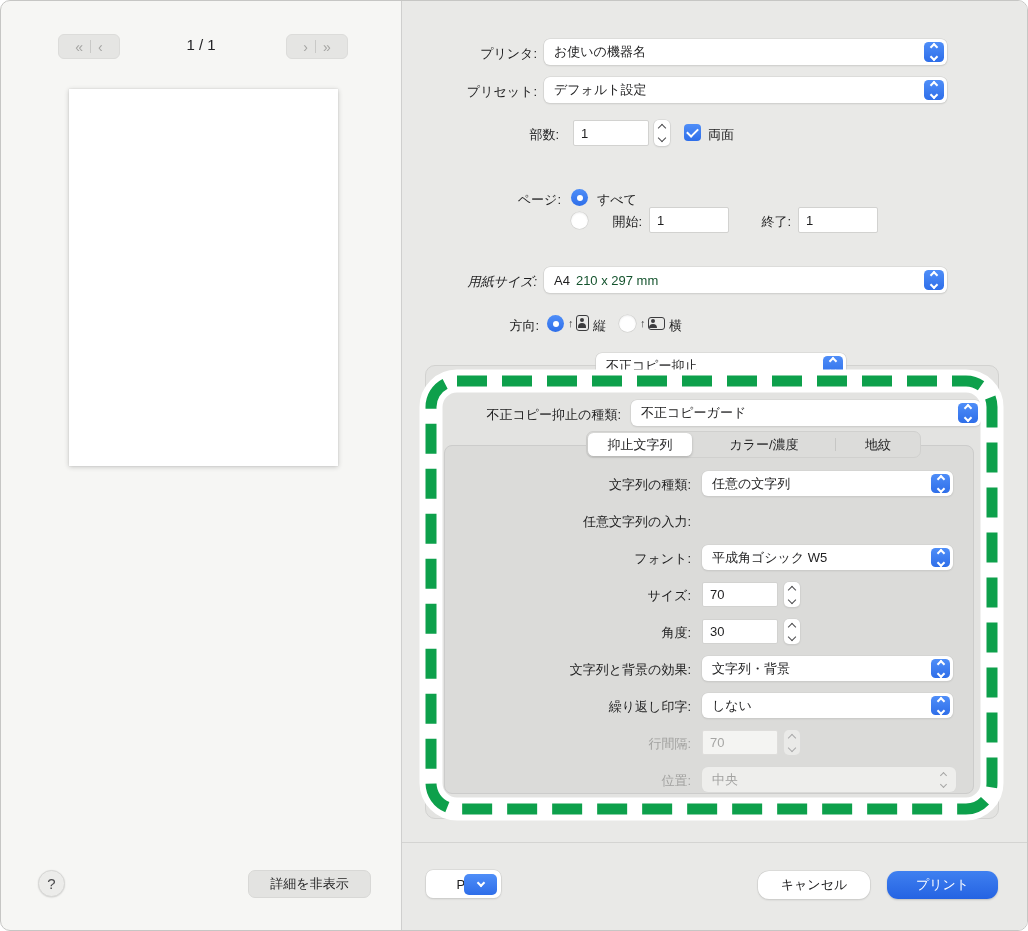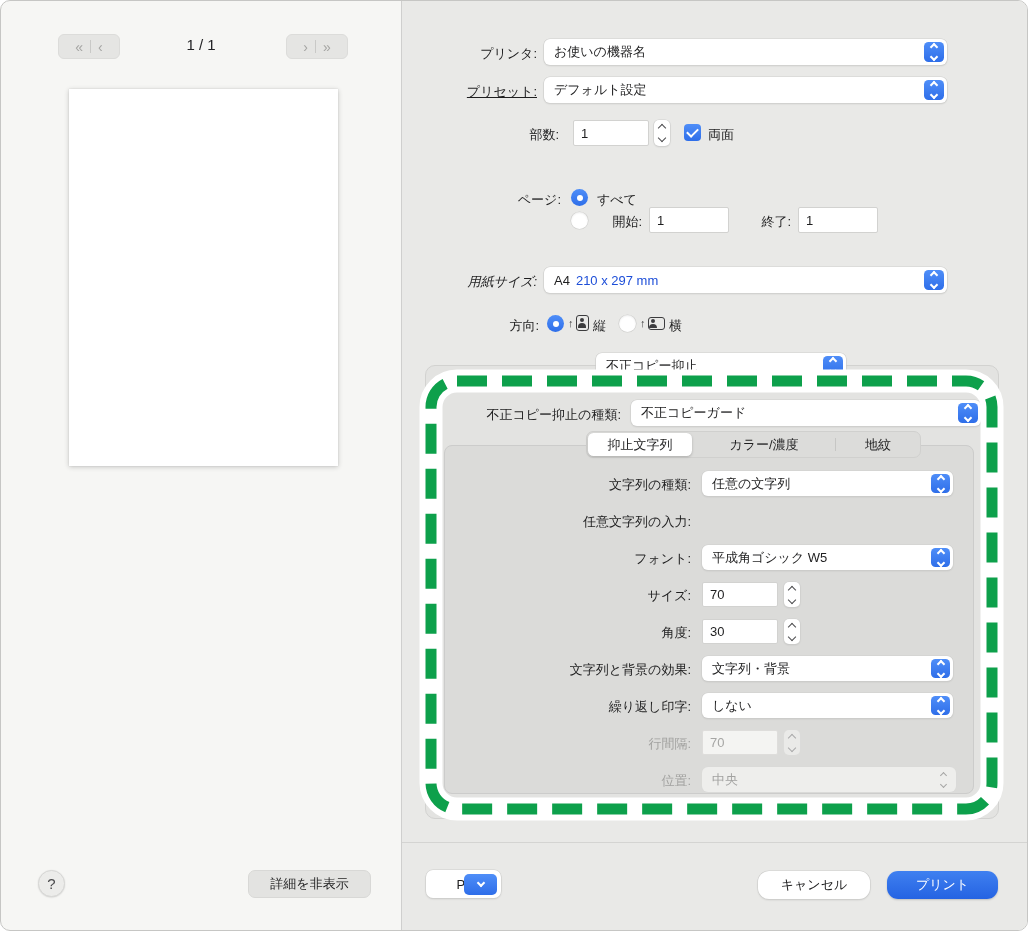--- a/index.html
+++ b/index.html
@@ -47,21 +47,21 @@
   .stepper .cu,.stepper .cd{border-color:#4c4c4e;border-width:1.8px 1.8px 0 0;}
   .stepper.dis{background:#eaeae8;box-shadow:0 0 0 .6px #dcdcda;}
   .stepper.dis .cu,.stepper.dis .cd{border-color:#ababab;}
   .checkbox{position:absolute;width:17px;height:17px;border-radius:4px;
     background:linear-gradient(#4f8ef8,#2e6ee9);display:flex;align-items:center;justify-content:center;}
   .checkbox .mark{width:9px;height:5px;border-left:2px solid #fff;border-bottom:2px solid #fff;transform:rotate(-45deg);margin-top:-2px;}
   .radio{position:absolute;width:17px;height:17px;border-radius:50%;box-sizing:border-box;}
   .radio.on{background:linear-gradient(#4f8ef8,#2e6ee9);}
   .radio.on .dot{position:absolute;left:5.5px;top:5.5px;width:6px;height:6px;border-radius:50%;background:#fff;}
   .radio.off{background:#fff;box-shadow:0 0 0 .6px #cfcfcd,inset 0 1px 2px rgba(0,0,0,.08);}
-  .popup .gray{color:#1d4ed8;}
+  .popup .gray{color:#14532d;}
   
   .ori-arrow{font-size:11px;color:#3c3c3e;}
   .port-icon{position:absolute;width:13px;height:16px;border:1.5px solid #3c3c3e;border-radius:3px;box-sizing:border-box;}
   .port-icon::before{content:"";position:absolute;left:3px;top:2px;width:4px;height:4px;border-radius:50%;background:#3c3c3e;}
   .port-icon::after{content:"";position:absolute;left:1px;top:7px;width:8px;height:5px;border-radius:4px 4px 0 0;background:#3c3c3e;}
   .land-icon{position:absolute;width:17px;height:13px;border:1.5px solid #3c3c3e;border-radius:3px;box-sizing:border-box;}
   .land-icon::before{content:"";position:absolute;left:2px;top:1px;width:4px;height:4px;border-radius:50%;background:#3c3c3e;}
   .land-icon::after{content:"";position:absolute;left:0px;top:6px;width:8px;height:4px;border-radius:4px 4px 0 0;background:#3c3c3e;}
   
   .outer-pane{position:absolute;left:424px;top:364px;width:574px;height:454px;background:#e3e3e1;
@@ -107,21 +107,21 @@
 
   <div class="lbl" style="left:336px;top:44px;">プリンタ:</div>
   <div class="popup" style="left:543px;top:38px;width:403px;">
     <span>お使いの機器名</span>
     <span class="chev-box">
         <span class="cu"></span>
         <span class="cd"></span>
       </span>
   </div>
 
-  <div class="lbl" style="left:336px;top:82px;text-decoration:underline;">プリセット:</div>
+  <div class="lbl" style="left:336px;top:82px;">プリセット:</div>
   <div class="popup" style="left:543px;top:76px;width:403px;">
     <span>デフォルト設定</span>
     <span class="chev-box">
         <span class="cu"></span>
         <span class="cd"></span>
       </span>
   </div>
 
   <div class="lbl" style="left:358px;top:125px;">部数:</div>
   <input class="txt" style="left: 572px; top: 119px; width: 76px;" readonly="" value="1">

